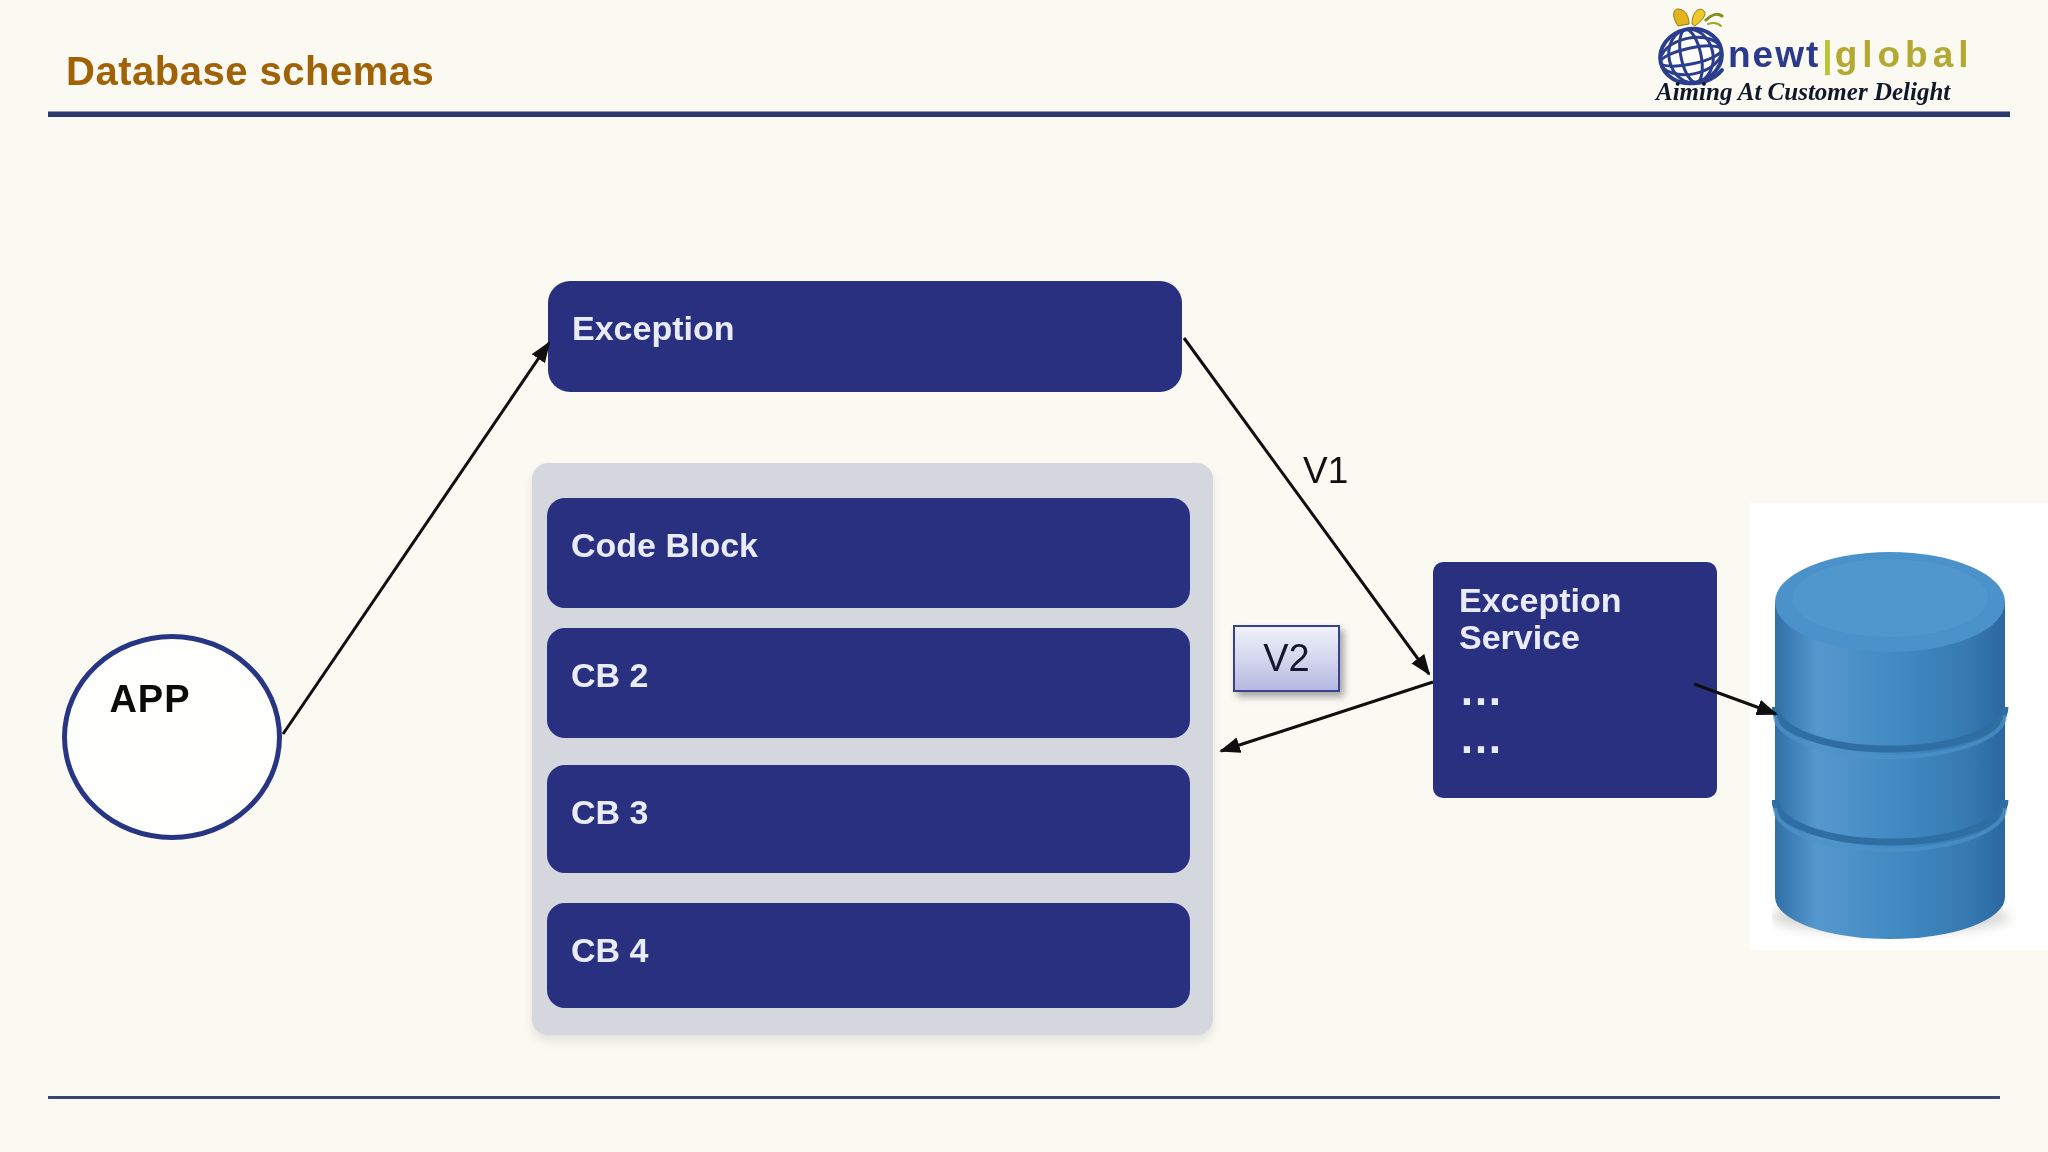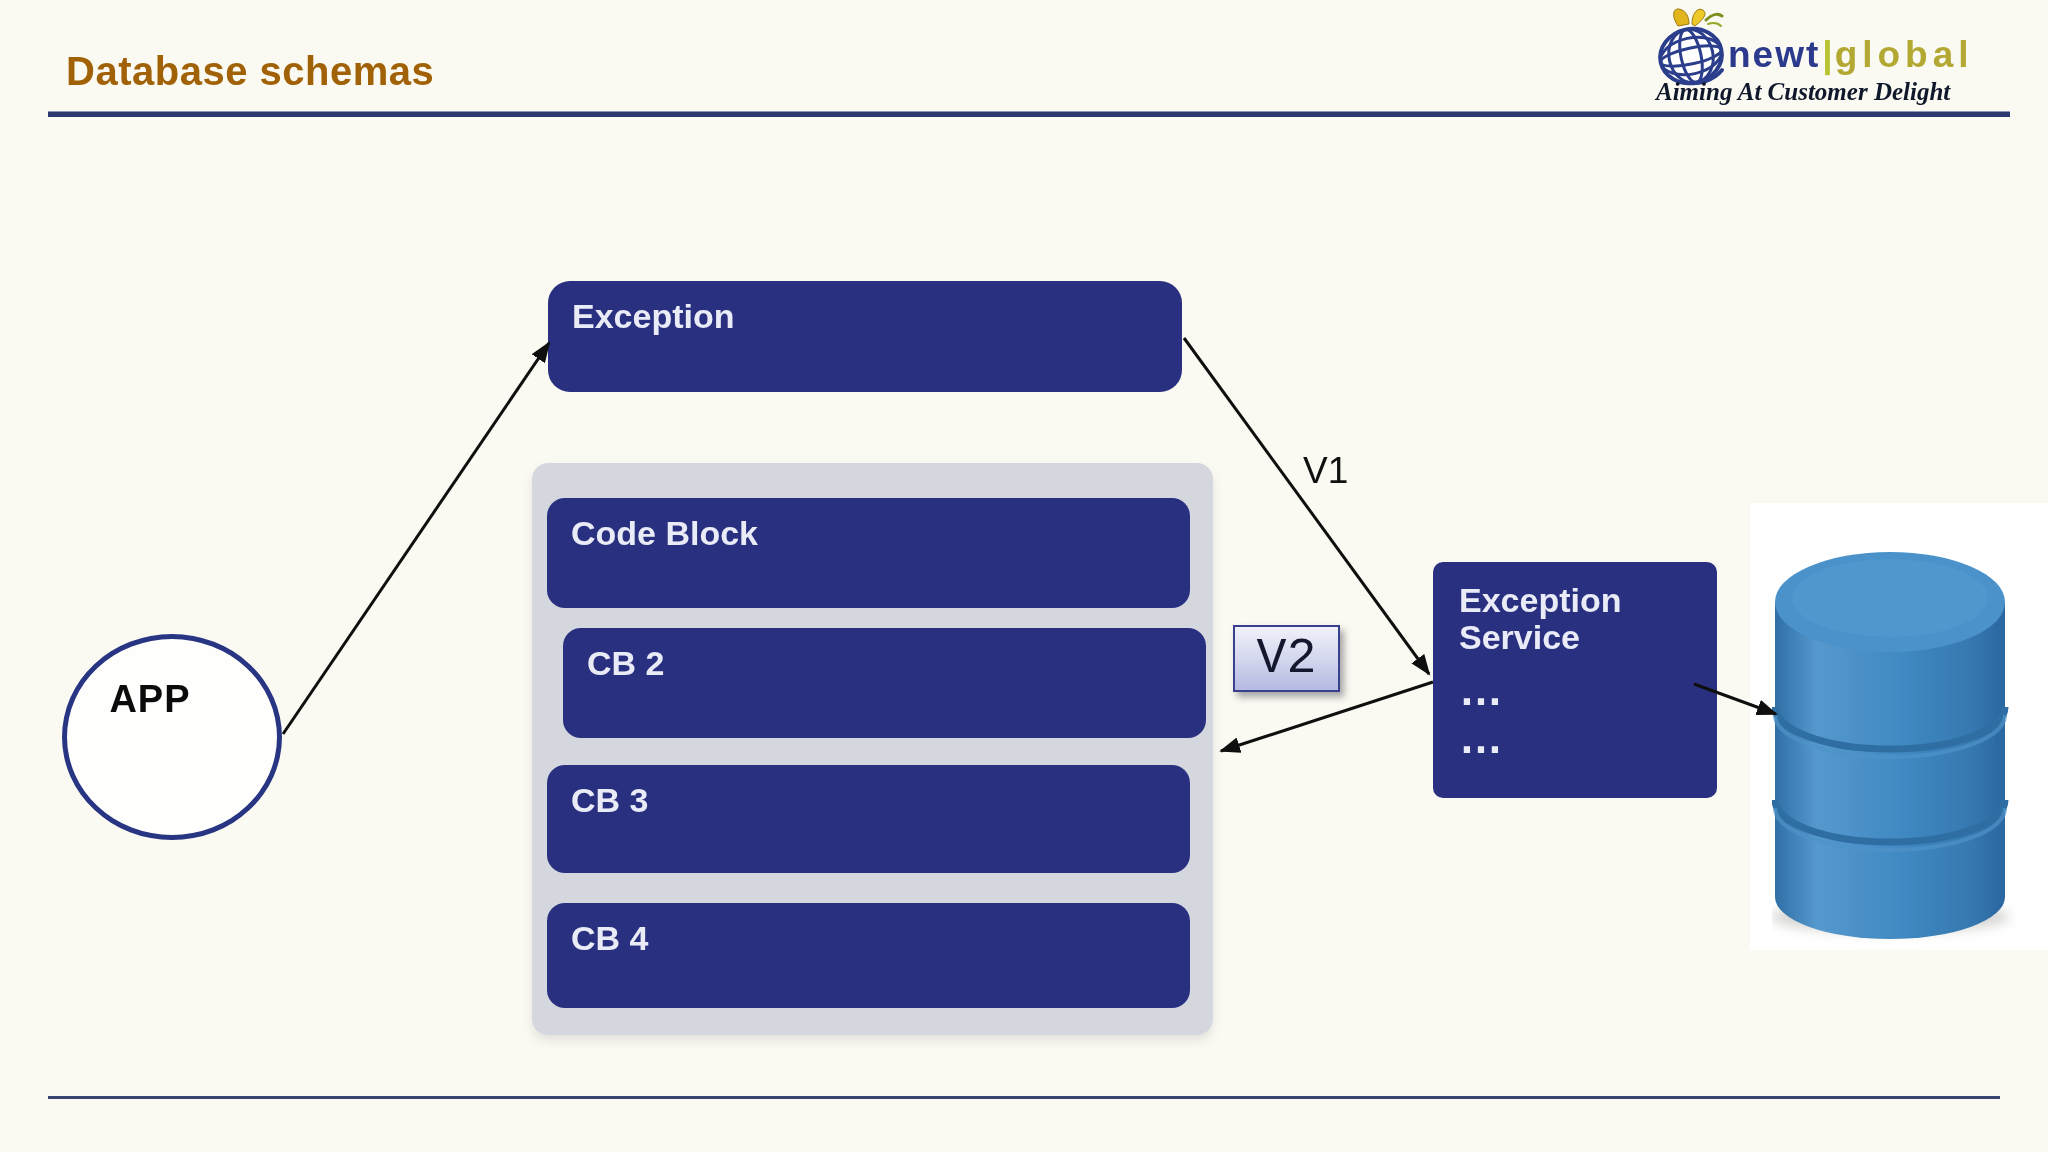--- a/index.html
+++ b/index.html
@@ -36,40 +36,40 @@
   .logo-tagline{
     position:absolute;left:8px;top:74px;width:340px;
     font-family:"Liberation Serif", serif;font-style:italic;font-weight:bold;
     font-size:25px;color:#0f172a;white-space:nowrap;
   }
 
   
   .node{
     position:absolute;background:#2A3080;border-radius:22px;
     color:#E9EBF6;font-weight:bold;font-size:34px;
-    box-sizing:border-box;padding:16px 24px;
+    box-sizing:border-box;padding:28px 24px;
   }
   .app-circle{
     position:absolute;left:62px;top:634px;width:220px;height:206px;
     background:#FEFEFC;border:5px solid #283583;border-radius:50%;
     box-sizing:border-box;display:flex;align-items:center;justify-content:center;
   }
   .app-label{
     font-size:38px;font-weight:bold;color:#0B0B0B;
     transform:translate(-22px,-38px);letter-spacing:1px;
   }
   .exception-box{left:548px;top:281px;width:634px;height:111px;}
   .cb-container{
     position:absolute;left:532px;top:463px;width:681px;height:572px;
     background:#D5D7DF;border-radius:16px;
     box-shadow:0 6px 10px rgba(120,120,130,0.18);
   }
   .cb{position:absolute;left:15px;width:643px;border-radius:18px;}
   .cb1{top:35px;height:110px;}
-  .cb2{top:165px;height:110px;margin-left:16px;}
+  .cb2{top:165px;height:110px;}
   .cb3{top:302px;height:108px;}
   .cb4{top:440px;height:105px;}
 
   .exception-service{
     left:1433px;top:562px;width:284px;height:236px;border-radius:10px;
     padding:20px 26px;line-height:1.08;
   }
   .es-ellipsis{display:block;font-size:44px;line-height:26px;letter-spacing:3px;margin-top:22px;}
 
   
@@ -77,21 +77,21 @@
     position:absolute;left:1303px;top:450px;
     font-size:37px;color:#101010;
   }
   .v2-box{
     position:absolute;left:1233px;top:625px;width:107px;height:67px;
     border:2px solid #39418F;box-sizing:border-box;
     background:linear-gradient(180deg,#F0F1FA 0%,#D7DAEF 45%,#B4BAE2 100%);
     box-shadow:4px 5px 7px rgba(60,60,70,0.45);
     display:flex;align-items:center;justify-content:center;
   }
-  .v2-label{font-size:50px;color:#14172E;font-family:Liberation Mono, monospace;}
+  .v2-label{font-size:38px;color:#14172E;}
 
   
   .db-backdrop{
     position:absolute;left:1750px;top:503px;width:298px;height:447px;
     background:#FFFFFF;
   }
   .db-cylinder{position:absolute;left:1772px;top:545px;}
 
   
   .edges{position:absolute;left:0;top:0;pointer-events:none;}

